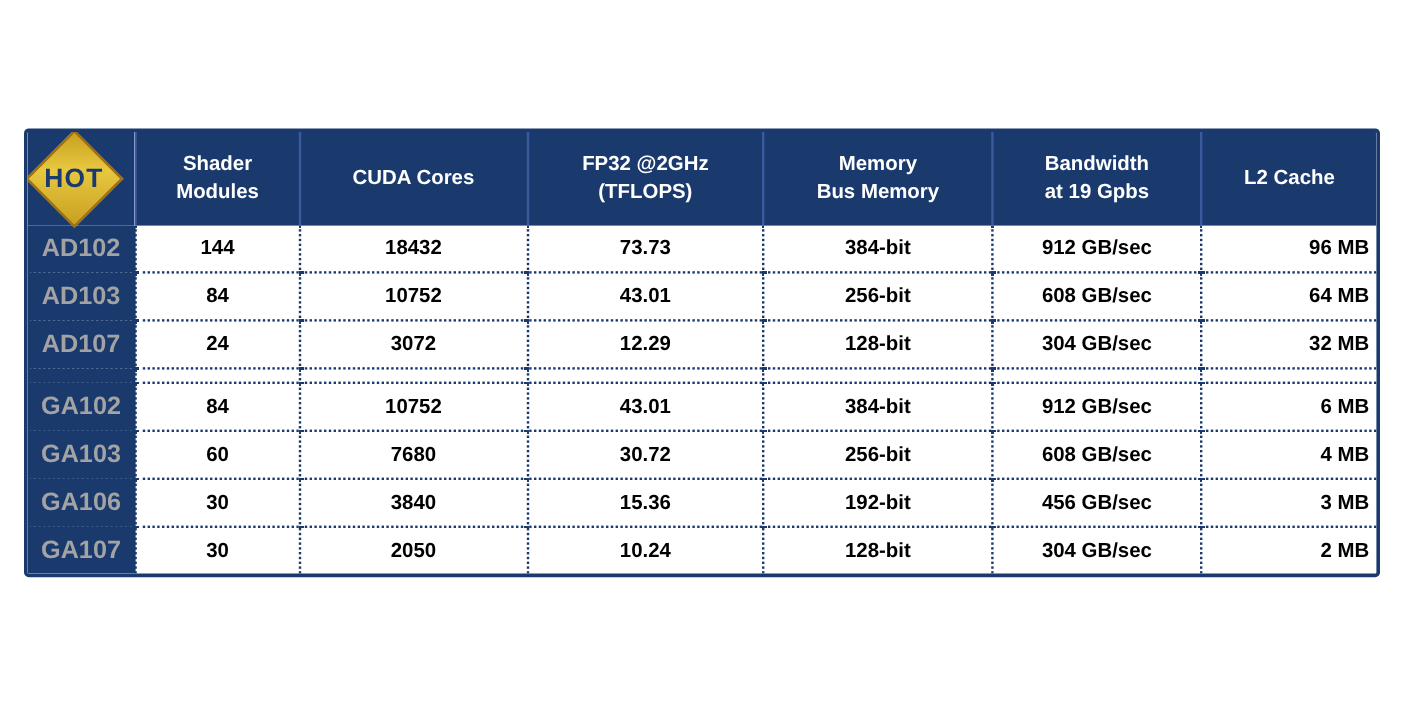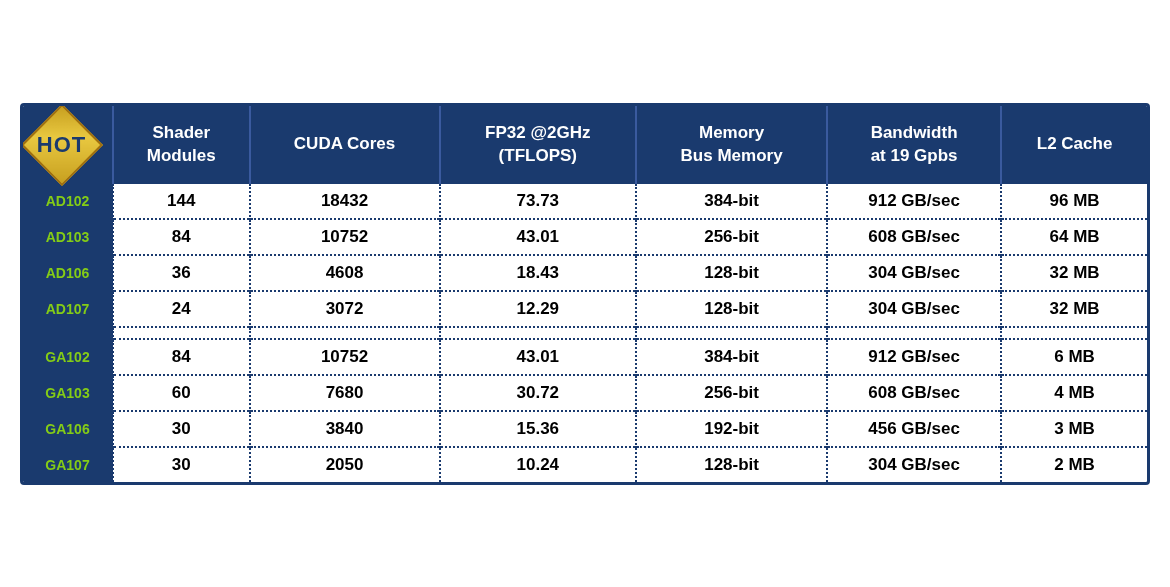--- a/index.html
+++ b/index.html
@@ -51,26 +51,27 @@
     tbody td {
       text-align: center;
       font-size: 17px;
       font-weight: bold;
       color: #000;
       padding: 7px 6px;
       border-right: 2px dotted #1a3a6e;
     }
     tbody td:last-child {
       border-right: none;
+      text-align: right;
     }
     tbody td:first-child {
       background: #1a3a6e;
-      color: #84cc16;
+      color: #a3a3a3;
       font-weight: bold;
-      font-size: 14px;
+      font-size: 21px;
     }
     .separator-row td {
       padding: 5px;
       background: #fff;
     }
     .separator-row td:first-child {
       background: #1a3a6e;
     }
     .hot-logo {
       width: 78px;
@@ -144,29 +145,20 @@
         <tr>
       <td>AD103</td>
       <td>84</td>
       <td>10752</td>
       <td>43.01</td>
       <td>256-bit</td>
       <td>608 GB/sec</td>
       <td>64 MB</td>
     </tr>
         <tr>
-      <td>AD106</td>
-      <td>36</td>
-      <td>4608</td>
-      <td>18.43</td>
-      <td>128-bit</td>
-      <td>304 GB/sec</td>
-      <td>32 MB</td>
-    </tr>
-        <tr>
       <td>AD107</td>
       <td>24</td>
       <td>3072</td>
       <td>12.29</td>
       <td>128-bit</td>
       <td>304 GB/sec</td>
       <td>32 MB</td>
     </tr>
         <tr class="separator-row">
     <td></td>

